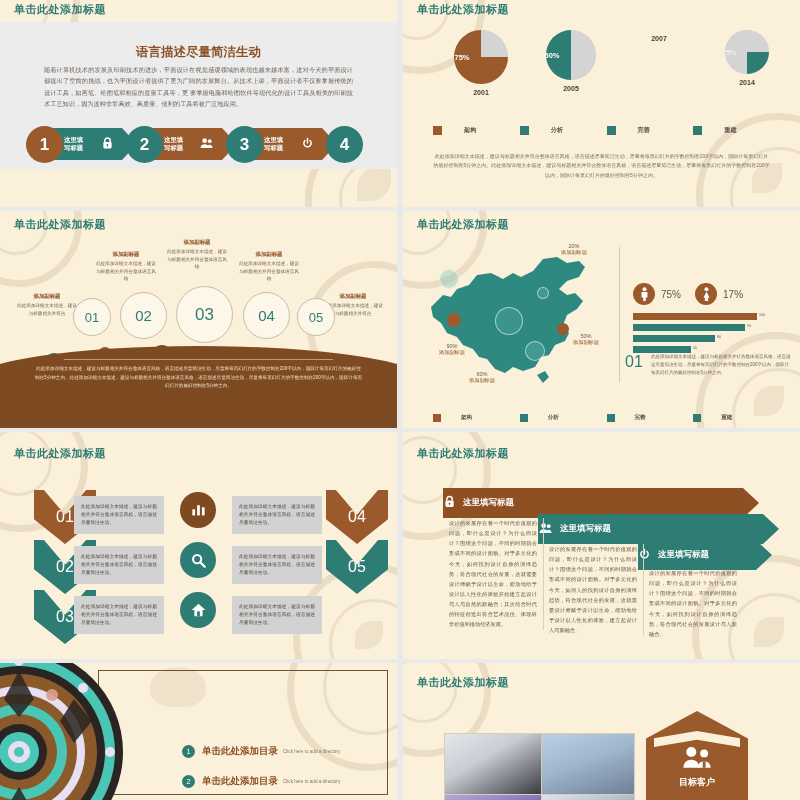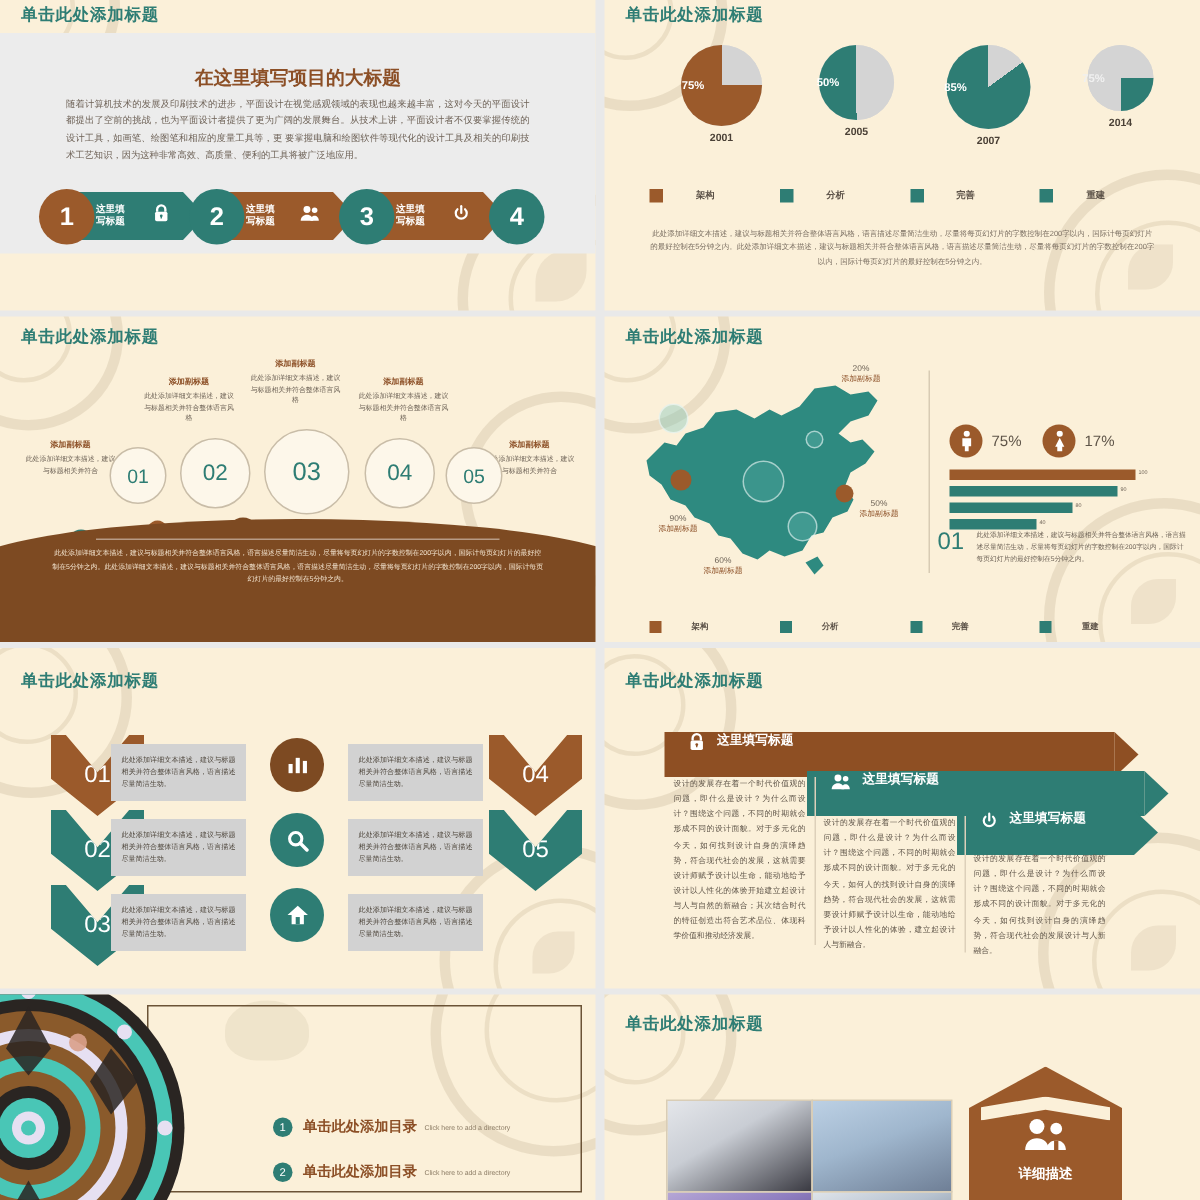--- a/index.html
+++ b/index.html
@@ -144,21 +144,21 @@
   }
   .s5 .box{
     position:absolute;height:38px;background:#d2d2d2;
     display:flex;align-items:center;padding:0 7px;box-sizing:border-box;
   }
   .s5 .box p{margin:0;font-size:4.7px;line-height:1.75;color:#4e463c;text-align:justify;}
   .s5 .mid{position:absolute;width:36px;height:36px;border-radius:50%;display:flex;align-items:center;justify-content:center;}
 
   
   .s6 .banner{
-    position:absolute;height:30px;display:flex;align-items:flex-start;padding-left:16px;
+    position:absolute;height:30px;display:flex;align-items:center;padding-left:1px;
     box-sizing:border-box;color:#fff;
   }
   .s6 .banner:after{
     content:"";position:absolute;left:100%;top:0;
     border-top:15px solid transparent;border-bottom:15px solid transparent;
     border-left:16px solid currentColor;
   }
   .s6 .banner .bt{font-size:8.5px;font-weight:bold;margin-left:8px;}
   .s6 .col{position:absolute;font-size:5.2px;line-height:1.95;color:#5f5549;text-align:justify;}
   .s6 .col.sep{border-right:1px solid #ddd0ba;padding-right:6px;}
@@ -199,21 +199,21 @@
 <div class="sheet">
 
   <div class="slide s1">
     <div class="orn ring" style="left:-44px;top:-58px;width:110px;height:110px;"></div>
     <div class="orn ring2" style="left:-20px;top:-30px;width:64px;height:64px;"></div>
     <div class="orn ring" style="right:-52px;bottom:-64px;width:130px;height:130px;"></div>
     <div class="orn ring2" style="right:-26px;bottom:-34px;width:78px;height:78px;"></div>
     <div class="orn petal" style="right:6px;bottom:6px;width:34px;height:34px;"></div>
     <div class="band"></div>
     <div class="slide-title" style="top:2px;font-size:11px;">单击此处添加标题</div>
-    <div class="big-title">在这里填写项目的大标题</div>
+    <div class="big-title">语言描述尽量简洁生动</div>
     <div class="para">随着计算机技术的发展及印刷技术的进步，平面设计在视觉感观领域的表现也越来越丰富，这对今天的平面设计都提出了空前的挑战，也为平面设计者提供了更为广阔的发展舞台。从技术上讲，平面设计者不仅要掌握传统的设计工具，如画笔、绘图笔和相应的度量工具等，更 要掌握电脑和绘图软件等现代化的设计工具及相关的印刷技术工艺知识，因为这种非常高效、高质量、便利的工具将被广泛地应用。</div>
 
     <div class="flow">
 
       <div class="ar" style="left:24px;color:#2e7d74;">
         <div class="arrow-body" style="background:#2e7d74;color:#2e7d74;">
           <span class="lbl">这里填<br>写标题</span>
           <span class="ico">
             <svg width="11" height="12" viewBox="0 0 24 26">
                 <path d="M6 11V8a6 6 0 0 1 12 0v3" fill="none" stroke="#fff" stroke-width="3.4"></path>
@@ -286,24 +286,20 @@
 
       <div class="pie-item" style="left:106px;width:72px;">
         <div class="pie" style="width:50px;height:50px;background:#d4d4d4;">
           <div class="fill" style="background:conic-gradient(#d4d4d4 0deg 180deg,#2e7d74 180deg 360deg);"></div>
           <div class="pct left" style="left:-14px;">50%</div>
         </div>
         <div class="pie-year">2005</div>
       </div>
 
       <div class="pie-item" style="left:194px;width:72px;">
-        <div class="pie" style="width:56px;height:56px;background:#d4d4d4;">
-          <div class="fill" style="background:conic-gradient(#d4d4d4 0deg 54deg,#2e7d74 54deg 360deg);"></div>
-          <div class="pct left" style="left:-14px;">85%</div>
-        </div>
         <div class="pie-year">2007</div>
       </div>
 
       <div class="pie-item" style="left:282px;width:72px;">
         <div class="pie" style="width:44px;height:44px;background:#d4d4d4;">
           <div class="fill" style="background:conic-gradient(#d4d4d4 0deg 90deg,#2e7d74 90deg 180deg,#d4d4d4 180deg 360deg);"></div>
           <div class="pct left" style="left:-16px;color:#f0f0f0;">75%</div>
         </div>
         <div class="pie-year">2014</div>
       </div>
@@ -702,17 +698,17 @@
       <div class="notch"></div>
       <span style="margin-bottom:4px;">
         <svg width="30" height="22" viewBox="0 0 42 30">
           <circle cx="13" cy="8" r="7" fill="#fff"></circle>
           <path d="M2 30c0-7 5-11 11-11s11 4 11 11z" fill="#fff"></path>
           <circle cx="31" cy="10" r="5.5" fill="#fff"></circle>
           <path d="M22 30c0-6 4-9 9-9s9 3 9 9z" fill="#fff"></path>
           <rect x="29" y="21" width="4" height="9" fill="#9b5a2b"></rect>
         </svg>
       </span>
-      <span class="hl">详细描述</span>
+      <span class="hl">目标客户</span>
     </div>
   </div>
 
 </div>
 
 </body></html>

